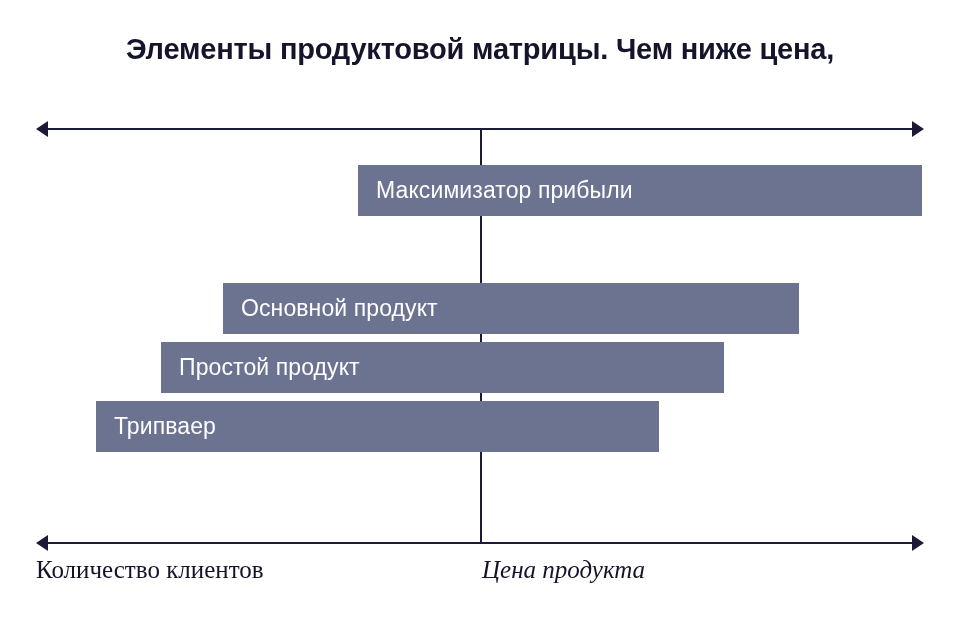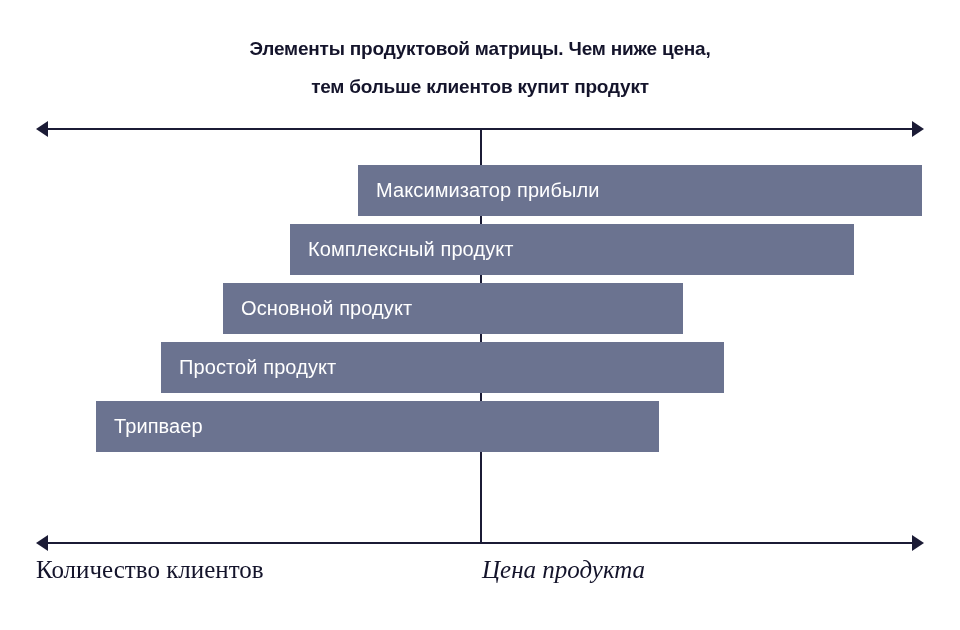--- a/index.html
+++ b/index.html
@@ -20,21 +20,21 @@
 
   
   #title-block {
     position: absolute;
     left: 0;
     top: 30px;
     width: 960px;
     text-align: center;
     color: #14142b;
     font-family: "Liberation Sans", sans-serif;
-    font-size: 19px;
+    font-size: 29px;
     font-weight: 700;
     line-height: 38px;
     letter-spacing: -0.2px;
   }
   #title-block .title-line { display: block; white-space: nowrap; }
 
   
   .axis {
     position: absolute;
     height: 22px;
@@ -79,21 +79,21 @@
     position: absolute;
     display: flex;
     align-items: center;
     box-sizing: border-box;
     padding-left: 18px;
     background: #6b7390;
   }
   .bar-label {
     color: #ffffff;
     font-family: "Liberation Sans", sans-serif;
-    font-size: 20px;
+    font-size: 23px;
     font-weight: 400;
     white-space: nowrap;
     letter-spacing: 0.1px;
   }
 
   
   .axis-caption {
     position: absolute;
     top: 556px;
     color: #14142b;
@@ -106,39 +106,35 @@
   #caption-left  { left:  36px; width: 444px; }
   #caption-right { left: 482px; width: 442px; font-style: italic; }
 </style>
 </head>
 <body>
 
 <div id="canvas">
 
   <div id="title-block">
     <span class="title-line">Элементы продуктовой матрицы. Чем ниже цена,</span>
-    <span class="title-line">тем больше клиентов купит продукт</span>
   </div>
 
   <div class="axis" id="axis-top">
     <span class="head left"></span>
     <span class="shaft"></span>
     <span class="head right"></span>
   </div>
 
   <div id="center-line"></div>
 
   <div id="bars">
       <div class="bar" style="left: 358px; top: 165px; width: 564px; height: 51px; background: rgb(107, 115, 144);">
         <span class="bar-label">Максимизатор прибыли</span>
       </div>
-      <div class="bar" style="left: 290px; top: 224px; width: 564px; height: 51px; background: rgb(107, 115, 144);">
-        <span class="bar-label">Комплексный продукт</span>
-      </div>
-      <div class="bar" style="left: 223px; top: 283px; width: 460px; height: 51px; background: rgb(107, 115, 144);">
+      <div class="bar" style="left: 223px; top: 283px; width: 576px; height: 51px; background: rgb(107, 115, 144);">
         <span class="bar-label">Основной продукт</span>
       </div>
       <div class="bar" style="left: 161px; top: 342px; width: 563px; height: 51px; background: rgb(107, 115, 144);">
         <span class="bar-label">Простой продукт</span>
       </div>
       <div class="bar" style="left: 96px; top: 401px; width: 563px; height: 51px; background: rgb(107, 115, 144);">
         <span class="bar-label">Трипваер</span>
       </div>
     </div>
 

